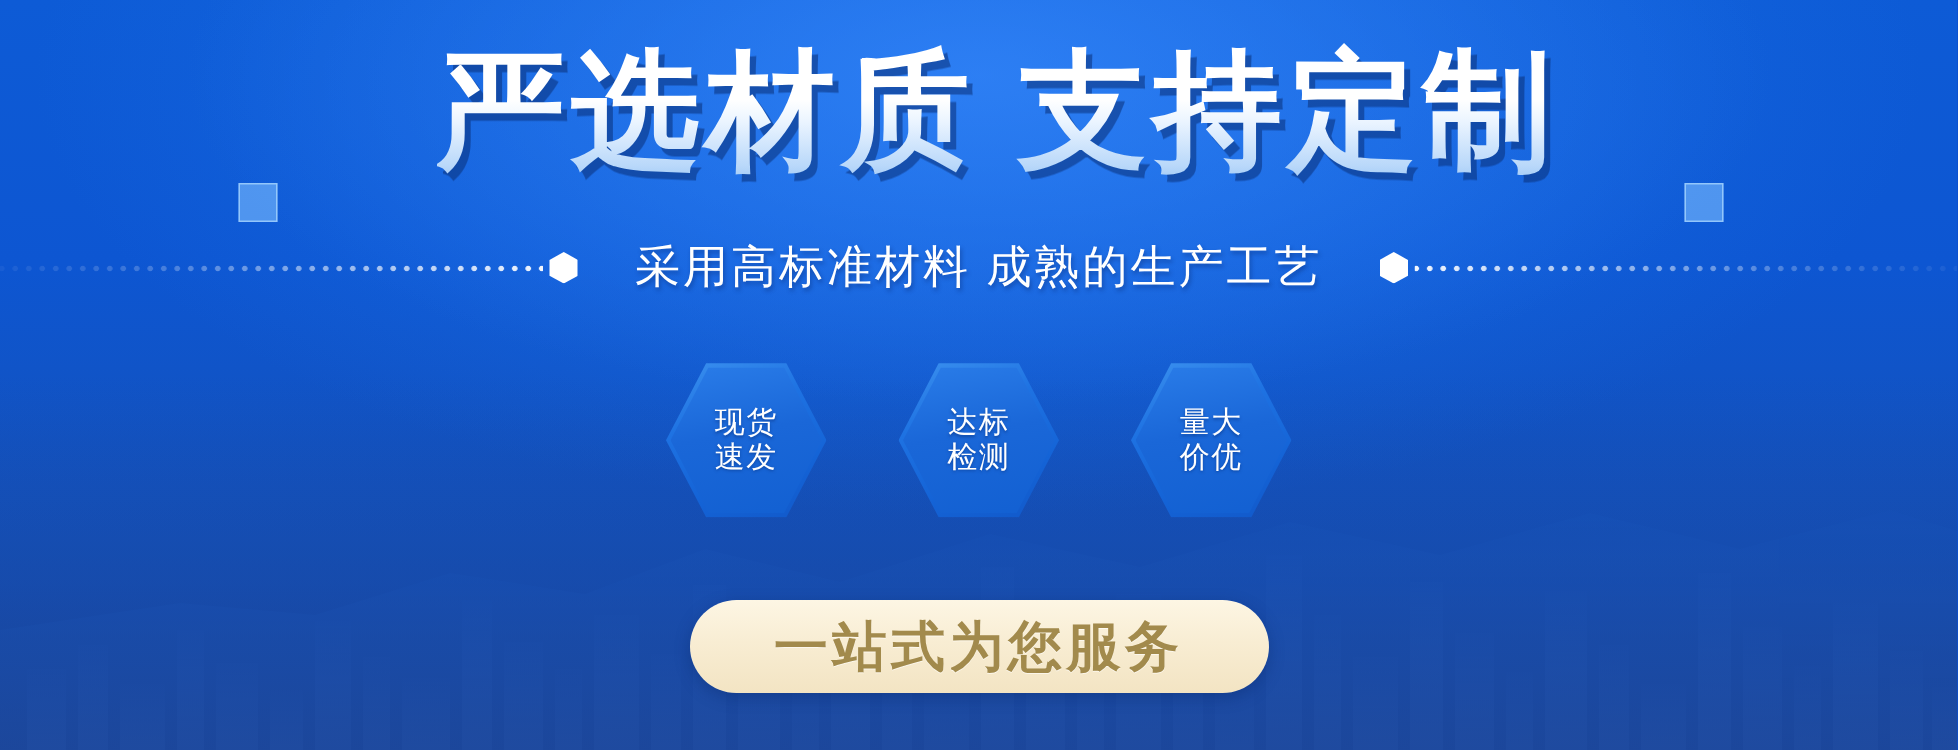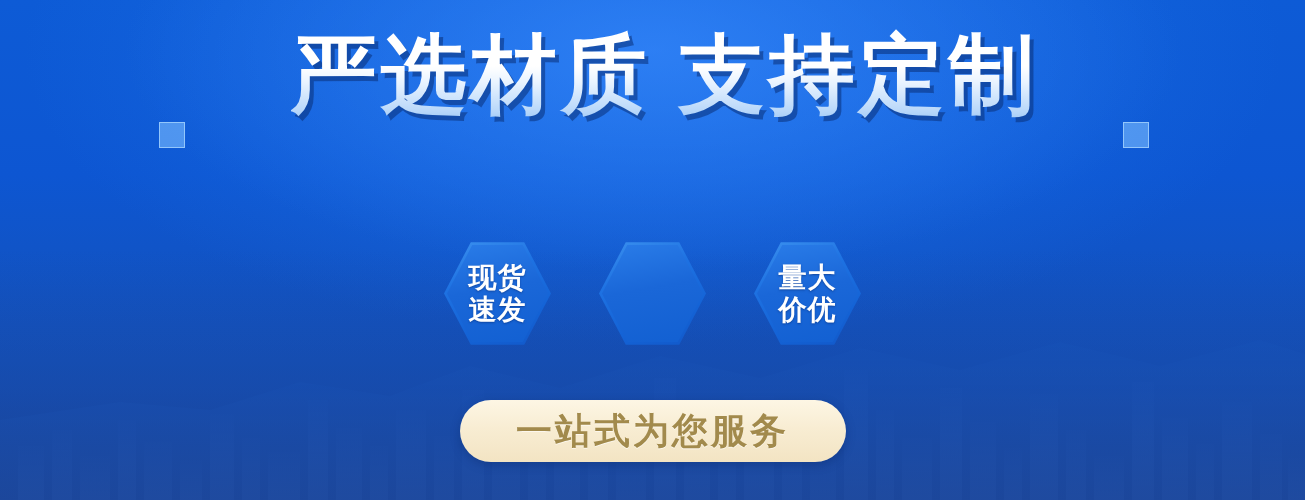--- a/index.html
+++ b/index.html
@@ -152,27 +152,26 @@
   .hex-badge .hex-inner {
     position: absolute;
     inset: 3px;
     clip-path: polygon(25% 2%, 75% 2%, 100% 50%, 75% 98%, 25% 98%, 0% 50%);
     background: linear-gradient(170deg, #2a7de9 0%, #1a67d8 45%, #1260d2 100%);
   }
   .hex-badge .hex-label {
     position: relative;
     z-index: 2;
     color: #ffffff;
-    font-size: 28px;
+    font-size: 20px;
     line-height: 1.14;
     text-align: right;
     letter-spacing: 1px;
     white-space: pre-line;
     text-shadow: 0 1px 2px rgba(6,38,105,.5);
-    font-weight: bold;
   }
 
   
   .cta-wrap {
     position: absolute;
     top: 400px;
     left: 0;
     width: 100%;
     text-align: center;
   }
@@ -263,31 +262,40 @@
   </div>
   <div class="bottom-veil"></div>
 
   <div class="deco-square left"></div>
   <div class="deco-square right"></div>
 
   <div class="title-wrap">
     <div class="main-title">严选材质 支持定制</div>
   </div>
 
+  <div class="sub-row">
+    <div class="dot-line left"></div>
+    <div class="hex-dot"></div>
+    <div class="subtitle">采用高标准材料 成熟的生产工艺</div>
+    <div class="hex-dot"></div>
+    <div class="dot-line right"></div>
+  </div>
 
   <div class="hex-row">
     <div class="hex-badge">
       <div class="hex-shape"></div>
       <div class="hex-inner"></div>
       <div class="hex-label">现货
 速发</div>
     </div>
     <div class="hex-badge">
       <div class="hex-shape"></div>
       <div class="hex-inner"></div>
+      <div class="hex-label">达标
+检测</div>
     </div>
     <div class="hex-badge">
       <div class="hex-shape"></div>
       <div class="hex-inner"></div>
       <div class="hex-label">量大
 价优</div>
     </div>
   </div>
 
   <div class="cta-wrap">

